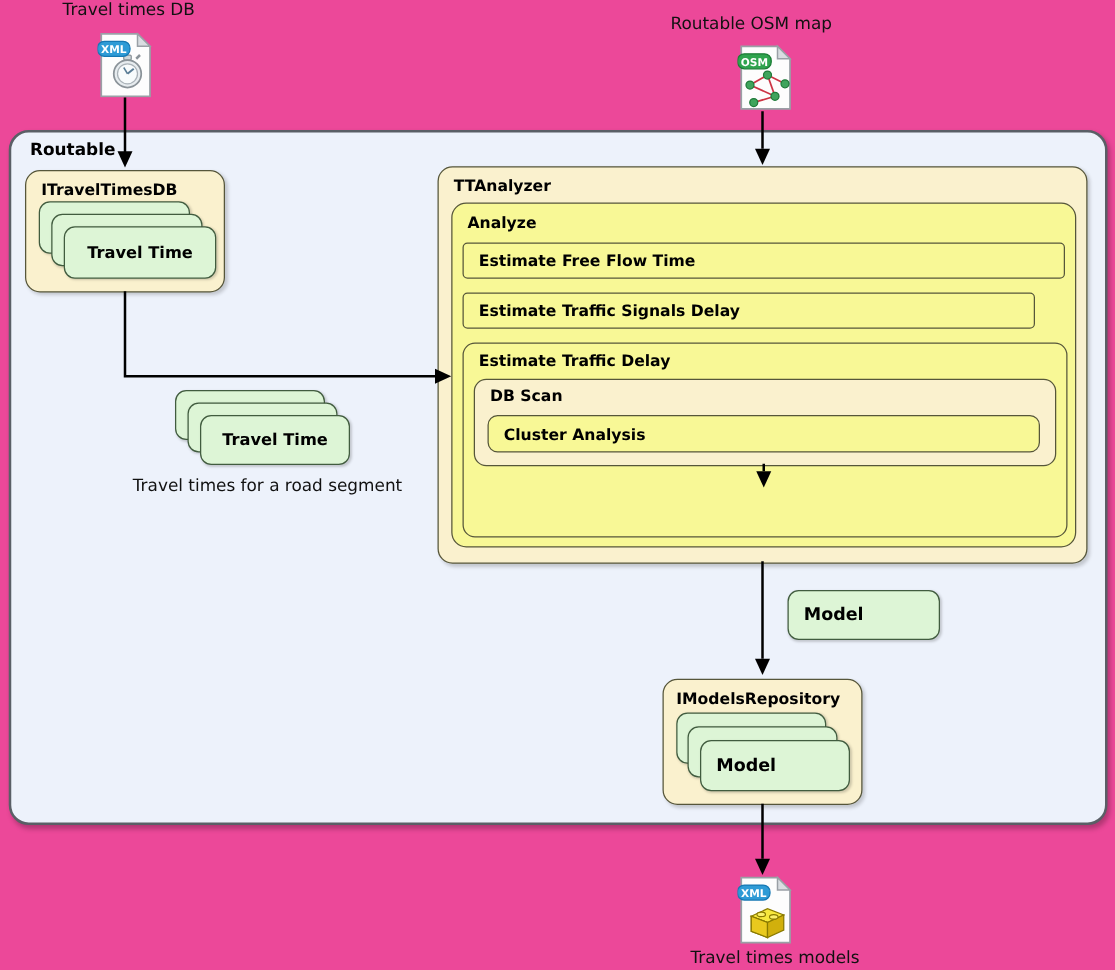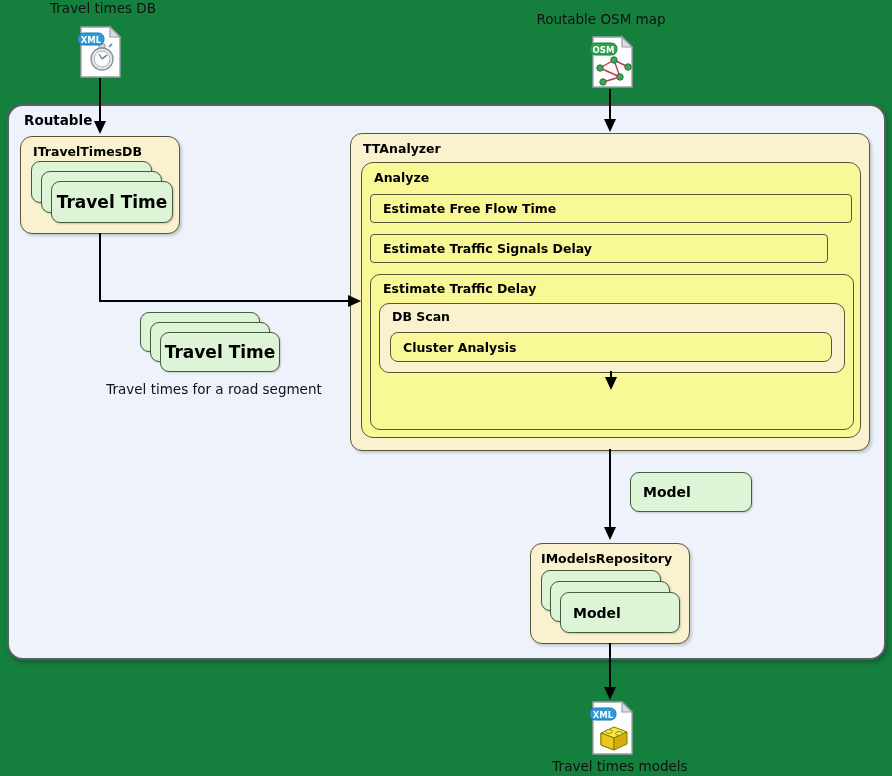--- a/index.html
+++ b/index.html
@@ -1,17 +1,17 @@
 <!DOCTYPE html>
 <html><head>
 <meta charset="utf-8">
 <style>
   html,body{margin:0;padding:0;background:#ffffff;}
   .canvas{
-    position:relative;width:892px;height:776px;background:#15803d;overflow:hidden;
+    position:relative;width:892px;height:776px;background:#ec4899;overflow:hidden;
     font-family:"DejaVu Sans","Liberation Sans",sans-serif;color:#000;
   }
   .abs{position:absolute;}
   .extlabel{font-size:13.5px;color:#111;text-align:center;white-space:nowrap;}
   .frame{
     background:#EDF2FB;border:2px solid #5A5F66;border-radius:16px;
     box-shadow:2px 3px 4px rgba(0,0,0,0.25);
   }
   .frame-title{font-size:13.5px;font-weight:bold;padding:6px 0 0 15px;}
   .cream{
@@ -24,21 +24,21 @@
   .box-title{font-size:12.5px;font-weight:bold;padding:7px 0 0 12px;white-space:nowrap;}
   .activity{
     border-radius:4px;display:flex;align-items:center;
     font-size:12.5px;font-weight:bold;padding-left:12px;box-sizing:border-box;
   }
   .card{
     background:#DDF5D6;border:1.4px solid #415C3F;border-radius:9px;
     box-shadow:1px 1px 2px rgba(0,0,0,0.18);box-sizing:border-box;
   }
   .card-label-center{display:flex;align-items:center;justify-content:center;
-    font-size:17px;font-weight:bold;}
+    font-size:13px;font-weight:bold;}
   .card-label-left{display:flex;align-items:center;justify-content:flex-start;
     padding-left:12px;font-size:14px;font-weight:bold;box-sizing:border-box;}
   svg{display:block;}
   .arrows{pointer-events:none;z-index:30;}
   .icon{z-index:5;}
 </style>
 </head>
 <body>
 
 <div class="canvas">

